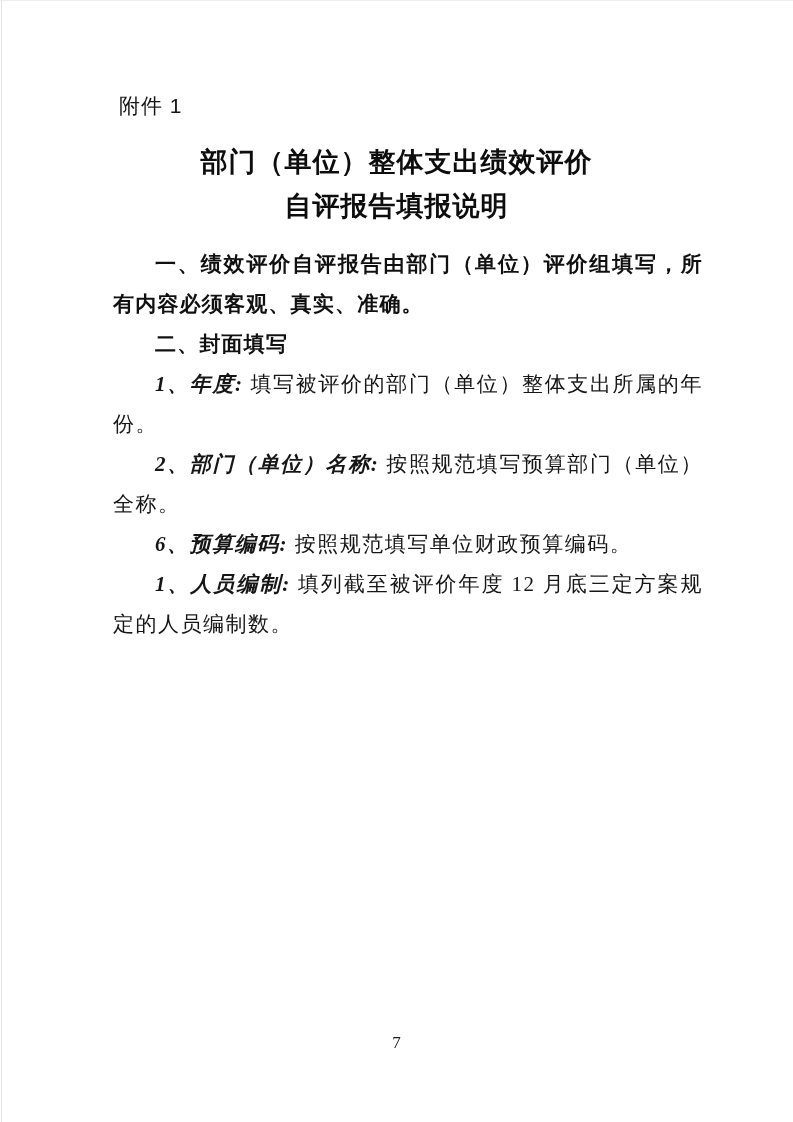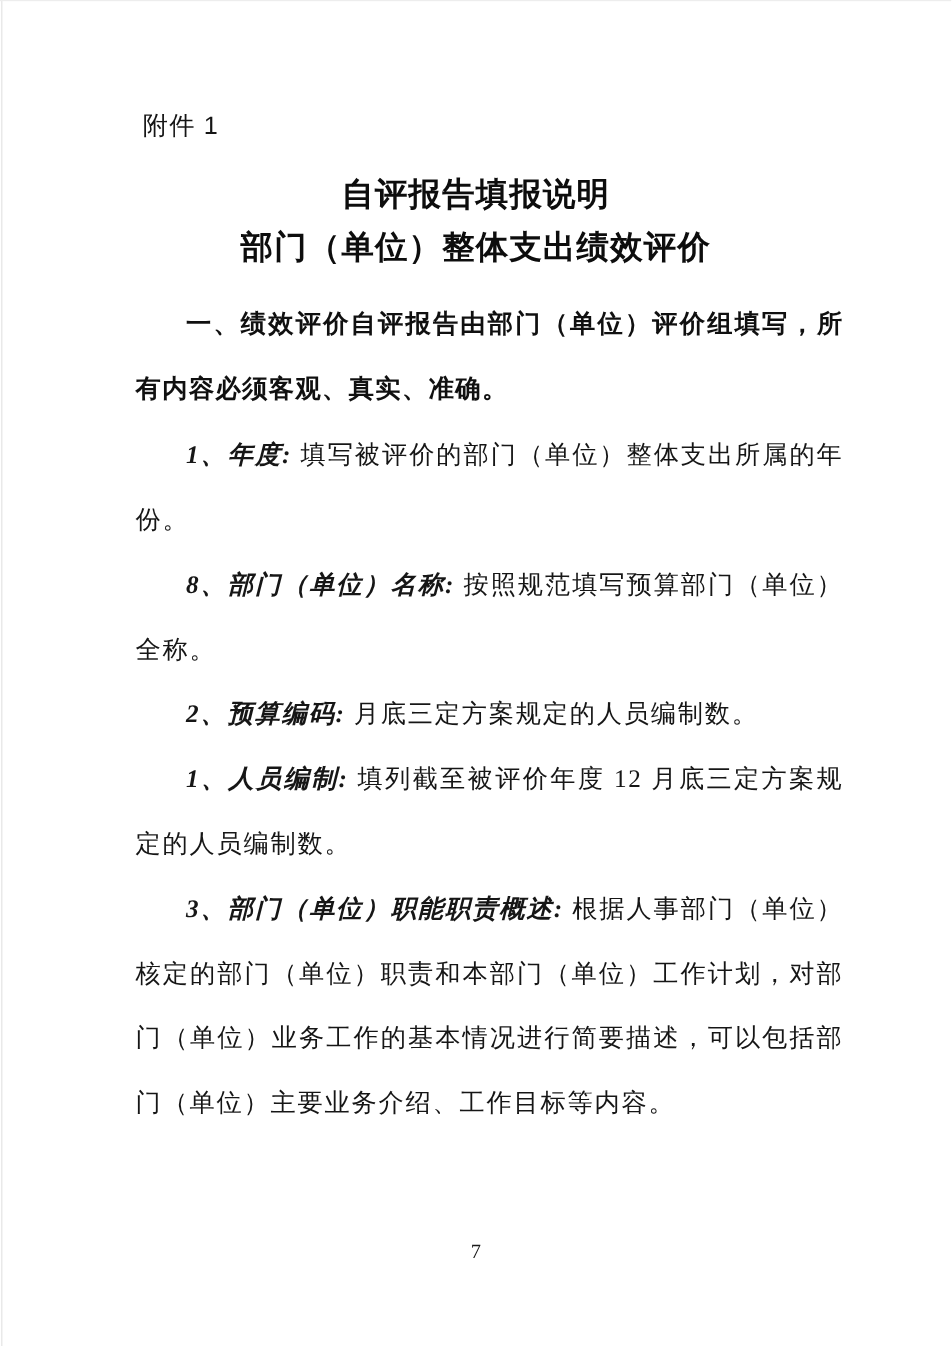--- a/index.html
+++ b/index.html
@@ -42,21 +42,21 @@
     font-size: 27px;
     line-height: 44px;
     letter-spacing: 1px;
     color: #0d0d0d;
   }
   .content {
     position: absolute;
     left: 113px; top: 244px;
     width: 590px;
     font-size: 21px;
-    line-height: 54px;
+    line-height: 40px;
     letter-spacing: 1.5px;
     text-align: justify;
     text-justify: inter-character;
     word-break: break-all;
     color: #161616;
   }
   .content p {
     margin: 0;
     padding: 0;
     text-indent: 2em;
@@ -85,27 +85,27 @@
 </head>
 <body>
 
 <div class="page">
   <div class="edge-left"></div>
   <div class="edge-top"></div>
 
   <div class="attachment">附件 1</div>
 
   <div class="title">
+    <div>部门（单位）整体支出绩效评价</div>
     <div>自评报告填报说明</div>
-    <div>部门（单位）整体支出绩效评价</div>
   </div>
 
   <div class="content">
     <p class="hei"><span>一、绩效评价自评报告由部门（单位）评价组填写，所有内容必须客观、真实、准确。</span></p>
+    <p class="hei"><span>二、封面填写</span></p>
     <p><span class="item-label">1、年度:</span><span> 填写被评价的部门（单位）整体支出所属的年份。</span></p>
-    <p><span class="item-label">8、部门（单位）名称:</span><span> 按照规范填写预算部门（单位）全称。</span></p>
-    <p><span class="item-label">2、预算编码:</span><span> 月底三定方案规定的人员编制数。</span></p>
+    <p><span class="item-label">2、部门（单位）名称:</span><span> 按照规范填写预算部门（单位）全称。</span></p>
+    <p><span class="item-label">6、预算编码:</span><span> 按照规范填写单位财政预算编码。</span></p>
     <p><span class="item-label">1、人员编制:</span><span> 填列截至被评价年度 12 月底三定方案规定的人员编制数。</span></p>
-    <p><span class="item-label">3、部门（单位）职能职责概述:</span><span> 根据人事部门（单位）核定的部门（单位）职责和本部门（单位）工作计划，对部门（单位）业务工作的基本情况进行简要描述，可以包括部门（单位）主要业务介绍、工作目标等内容。</span></p>
   </div>
 
   <div class="pagenum">7</div>
 </div>
 
 </body></html>

